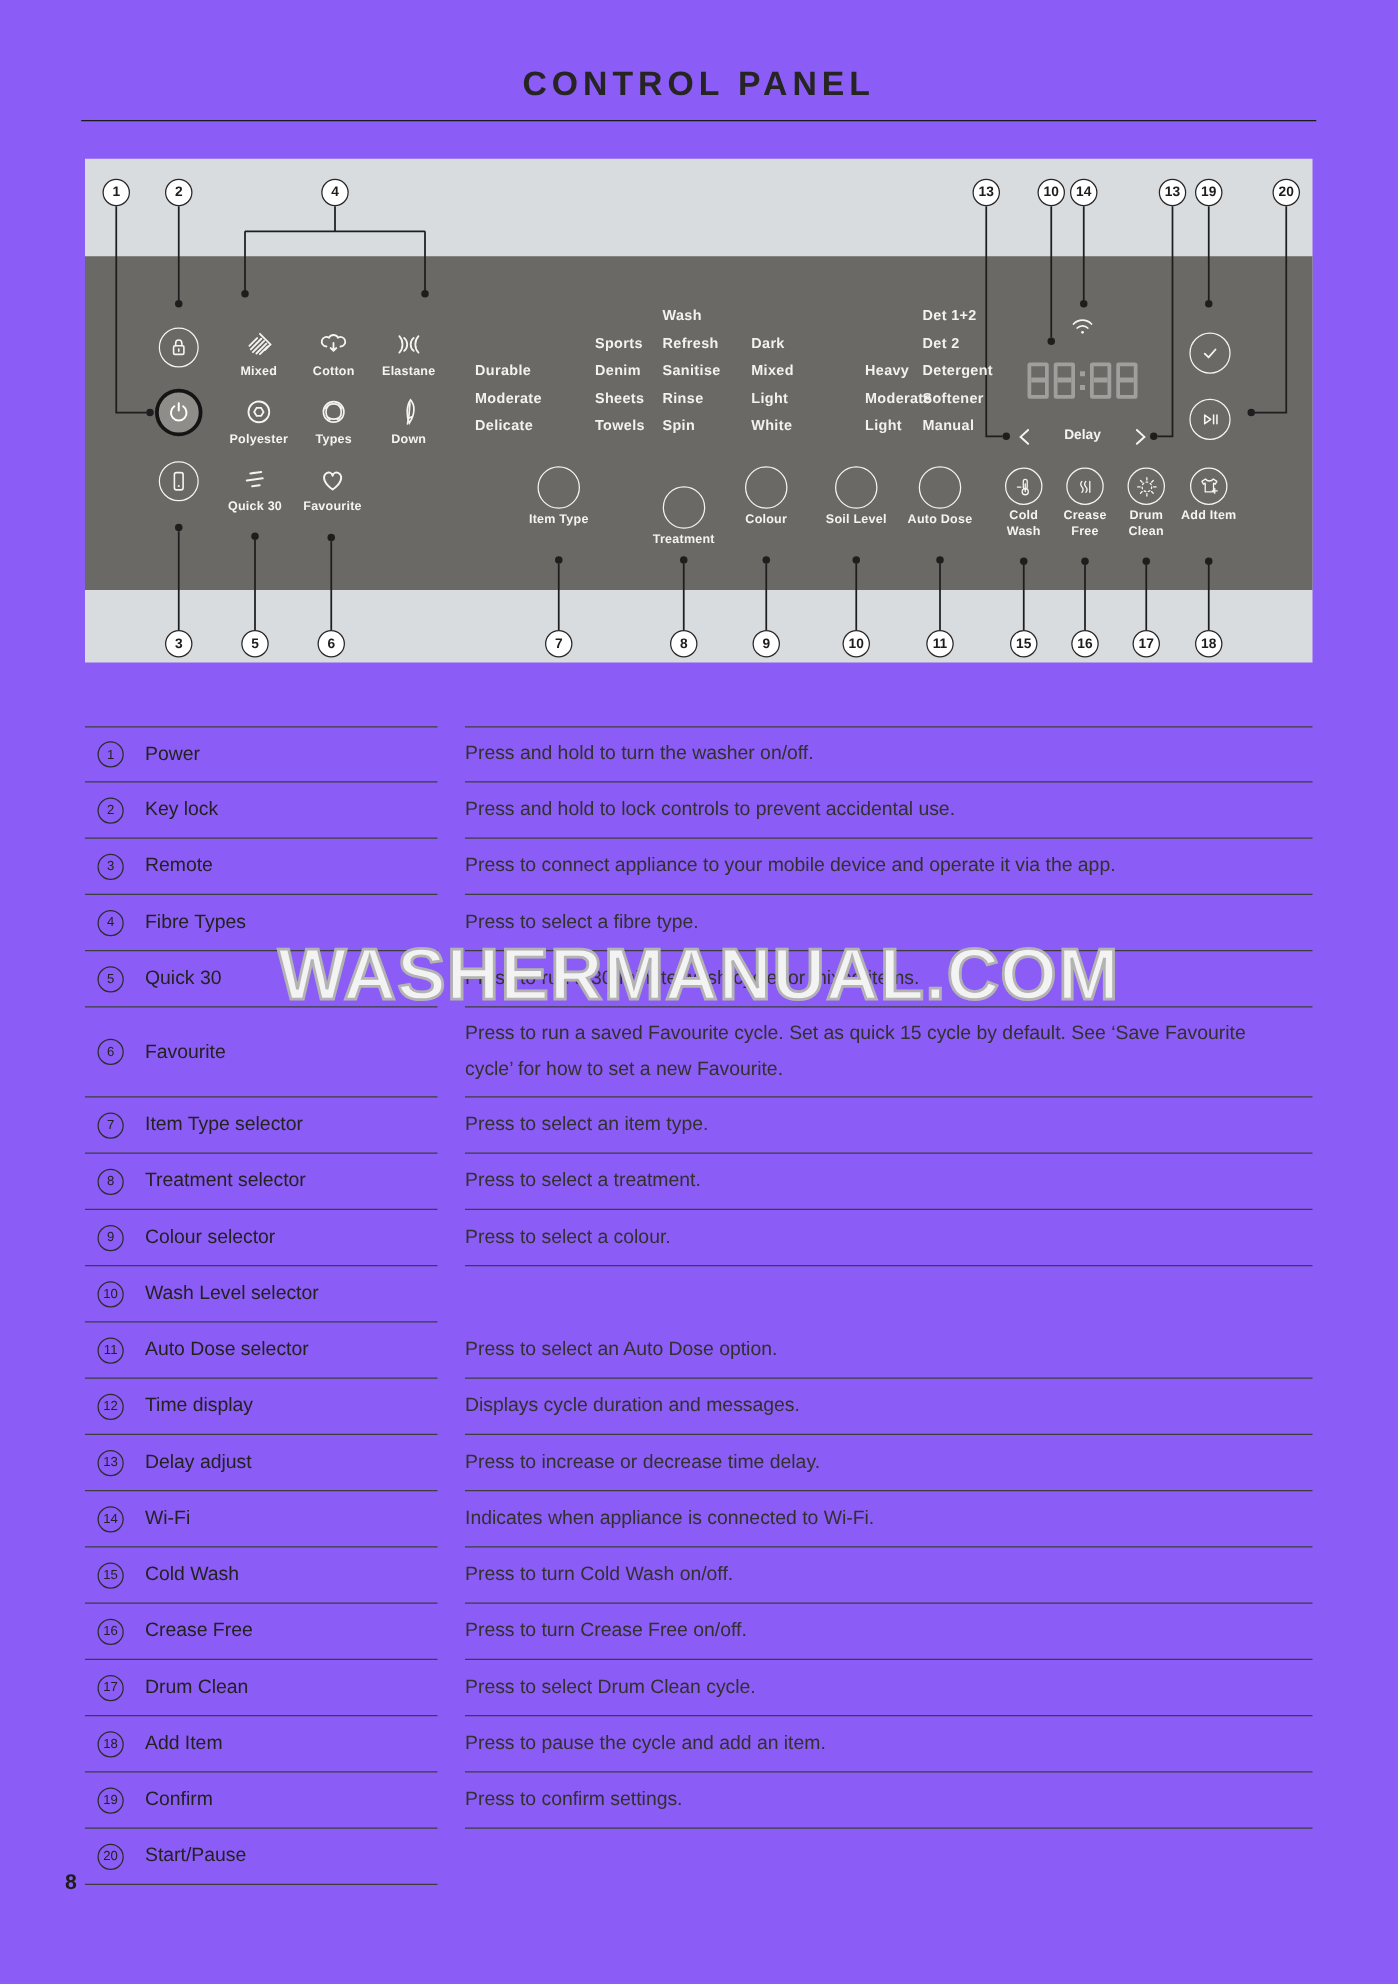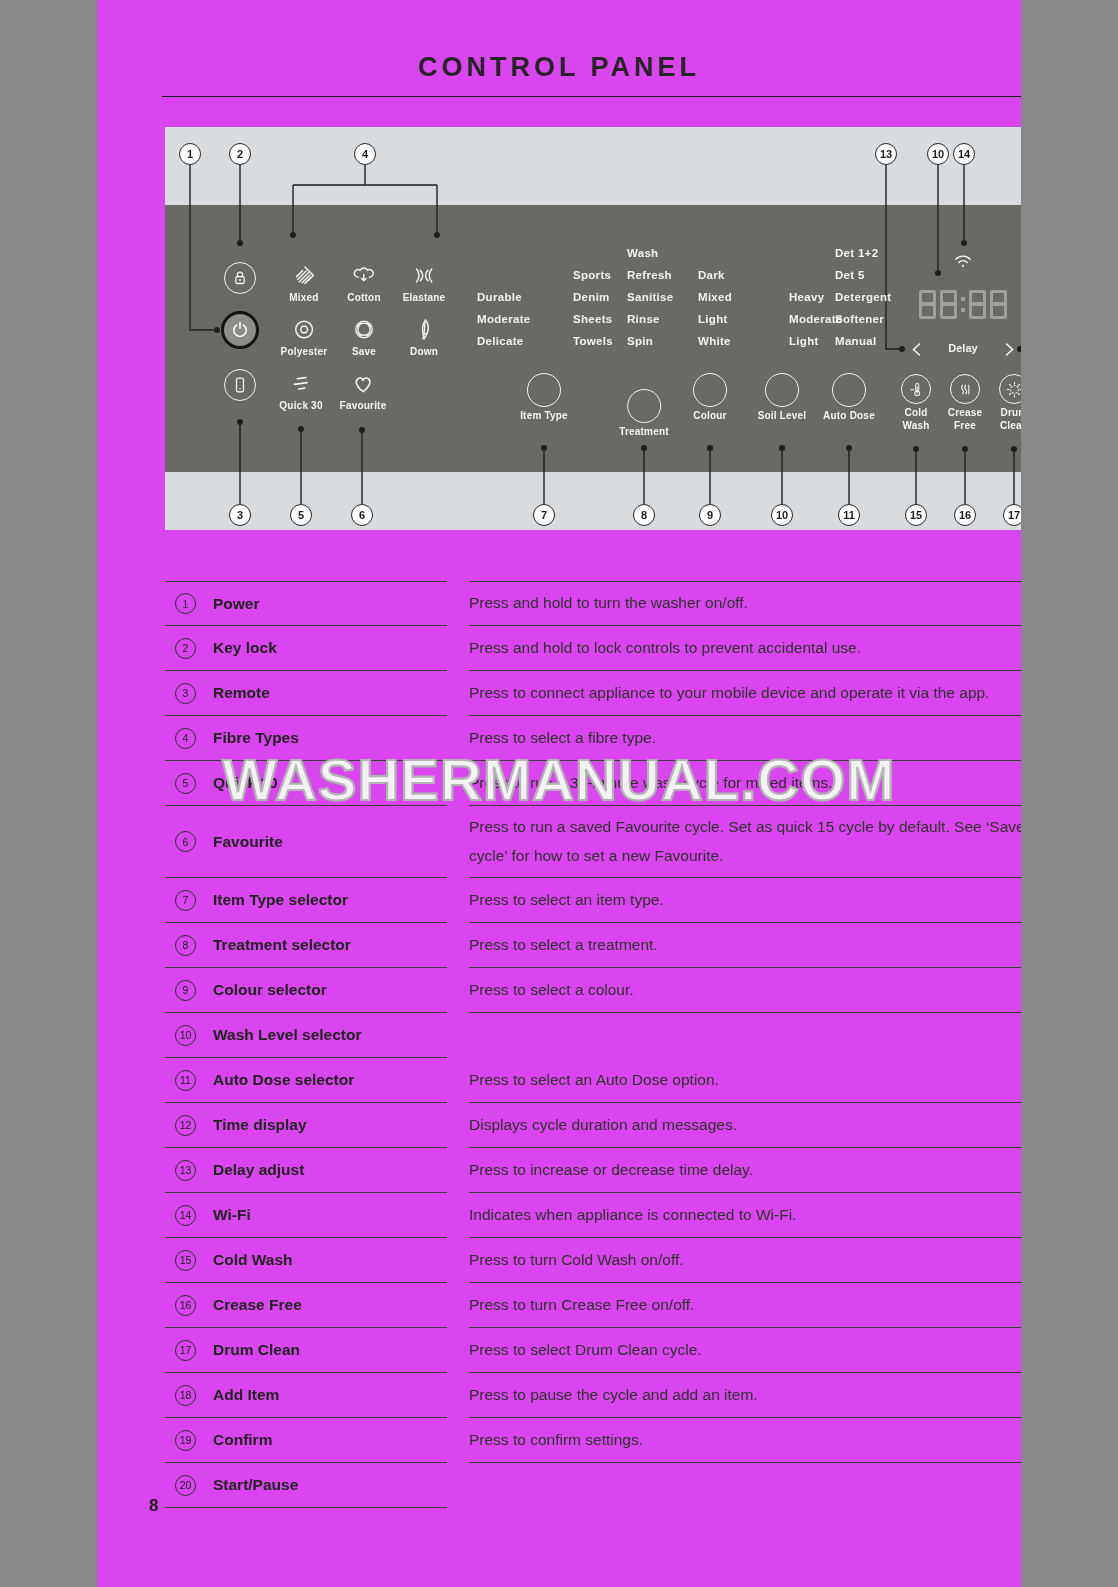--- a/index.html
+++ b/index.html
@@ -1,21 +1,21 @@
 <!DOCTYPE html>
 <html><head>
 <meta charset="utf-8">
 <style>
   :root{
     --light:#d9dcdf; --dark:#6a6965; --seg:#9fa09d; --ink:#262523;
     --wm:#b3b3b3; --line:#3d3d3d;
   }
   *{margin:0;padding:0;box-sizing:border-box}
   body{background:#888;font-family:"Liberation Sans",sans-serif;}
-  .page{position:relative;width:924px;height:1587px;background:#d946ef;margin:0 auto;overflow:hidden}
+  .page{position:relative;width:1118px;height:1587px;background:#8b5cf6;margin:0 auto;overflow:hidden}
 
   
   .title{position:absolute;top:52px;left:0;width:100%;text-align:center;
     font-size:27px;font-weight:bold;letter-spacing:4px;color:var(--ink)}
   .title-rule{position:absolute;top:96px;left:65px;width:988px;border-top:1.6px solid #1b1b1b}
 
   
   .panel{position:absolute;left:68px;top:127px;width:982px;height:403px;background:var(--light)}
   .band{position:absolute;left:0;top:78px;width:982px;height:267px;background:var(--dark)}
   .leads{position:absolute;left:0;top:0;z-index:2;pointer-events:none}
@@ -47,21 +47,21 @@
 
   
   .legend{position:absolute;left:68px;top:581px;width:982px}
   .trow{display:flex}
   .tcell-l{width:282px;margin-right:22px;border-bottom:1.2px solid var(--line);
     display:flex;align-items:center;padding-left:10px;min-height:45px}
   .tcell-r{flex:1;border-bottom:1.2px solid var(--line);display:flex;align-items:center;min-height:45px;padding:7px 0}
   .trow:first-child .tcell-l,.trow:first-child .tcell-r{border-top:1.2px solid var(--line)}
   .tnum{flex:0 0 auto;width:21px;height:21px;border:1.1px solid #2c2c2c;border-radius:50%;margin-right:17px;
     display:flex;align-items:center;justify-content:center;font-size:10.5px;color:#222}
-  .tlabel{font-size:15.5px;font-weight:bold;color:#232220}
+  .tlabel{font-size:15.5px;font-weight:normal;color:#232220}
   .tdesc{font-size:15.5px;color:#32312f;line-height:1.85;max-width:652px}
 
   .watermark{position:absolute;left:0;top:746px;width:100%;text-align:center;z-index:9;pointer-events:none;
     font-size:58px;font-weight:bold;letter-spacing:1px;color:rgba(255,255,255,.78);
     -webkit-text-stroke:2.2px var(--wm);text-shadow:0 0 1px #c9c9c9}
   .pageno{position:absolute;left:52px;top:1496px;font-size:17px;font-weight:bold;color:#1e1d1c}
 </style>
 </head>
 <body>
 
@@ -173,21 +173,21 @@
         <circle cx="12" cy="12" r="7.4"></circle>
           <path d="M8.7 12 L10.4 9.1 h3.2 L15.3 12 L13.6 14.9 h-3.2 Z"></path>
       </svg>
       <span class="plab">Polyester</span>
     </div>
     <div class="pc" style="left:199px;top:189px">
       <svg class="ic" width="27" height="27" viewBox="0 0 24 24" stroke="#f4f4f2" stroke-width="1.2" fill="none" stroke-linecap="round">
         <circle cx="12" cy="12" r="7.3"></circle>
         <path d="M6.4 9.4 a6.6 6.6 0 0 1 11.2 0 M6.8 14.6 a6.6 6.6 0 0 0 10.4 0 M9.4 6.6 a6.6 6.6 0 0 0 0 10.8 M14.6 6.6 a6.6 6.6 0 0 1 0 10.8"></path>
       </svg>
-      <span class="plab">Save</span>
+      <span class="plab">Types</span>
     </div>
     <div class="pc" style="left:259px;top:189px">
       <svg class="ic" width="27" height="27" viewBox="0 0 24 24" stroke="#f4f4f2" stroke-width="1.2" fill="none" stroke-linecap="round">
         <path d="M12.8 3.5 C16 7 16.4 13 12 20 C9.6 14 10 7.5 12.8 3.5 Z"></path>
         <path d="M12.4 6 C12.2 11 11.7 15.5 10.7 20.5 M10.9 16.8 L13.8 15.4"></path>
       </svg>
       <span class="plab">Down</span>
     </div>
 
     <div class="pc" style="left:136px;top:243px">
@@ -360,21 +360,21 @@
         <div>Light</div>
         <div>White</div>
       </div>
       <div class="optcol" style="left: 624px; top: 159px;">
         <div>Heavy</div>
         <div>Moderate</div>
         <div>Light</div>
       </div>
       <div class="optcol" style="left: 670px; top: 115px;">
         <div>Det 1+2</div>
-        <div>Det 5</div>
+        <div>Det 2</div>
         <div>Detergent</div>
         <div>Softener</div>
         <div>Manual</div>
       </div>
     </div>
 
   <section class="legend">
   <div class="trow">
     <div class="tcell-l">
       <span class="tnum">1</span>

